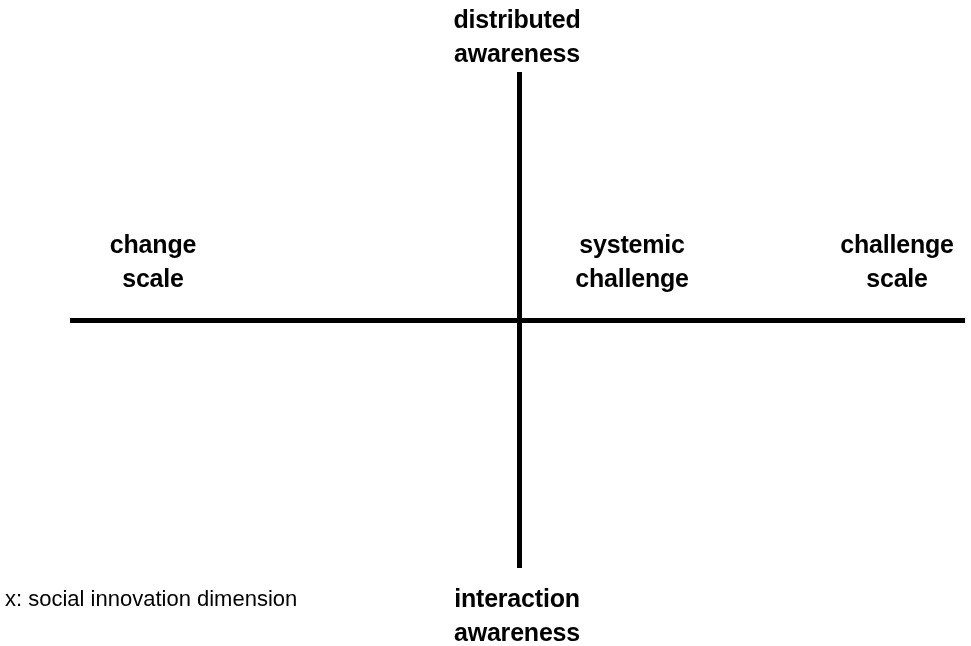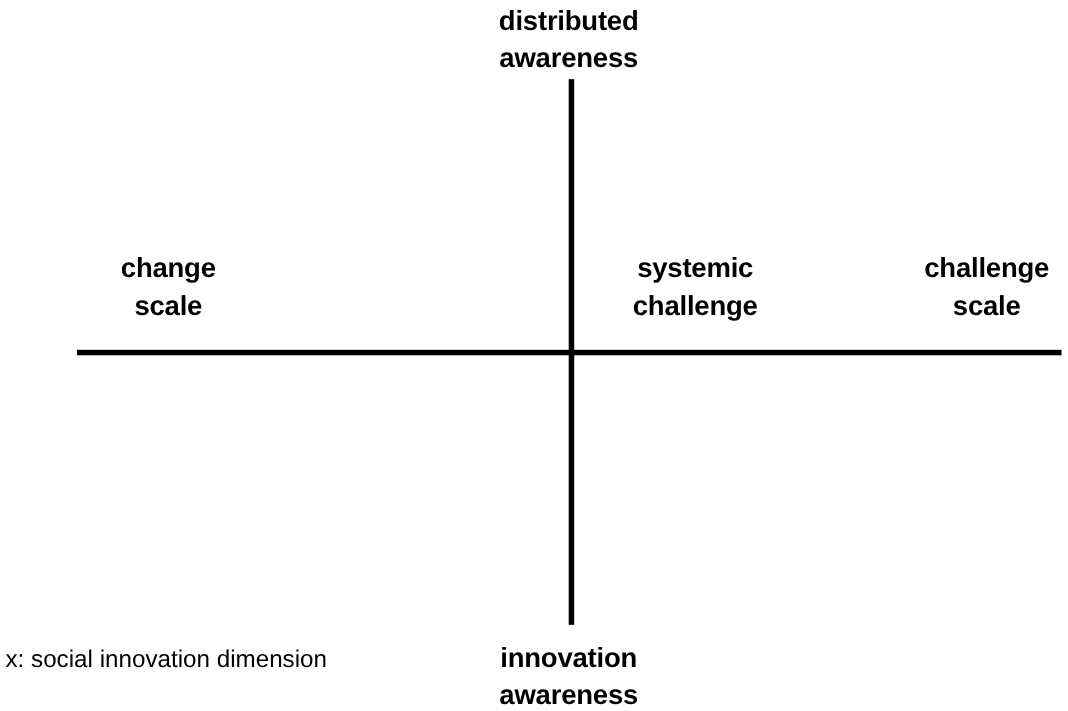--- a/index.html
+++ b/index.html
@@ -103,21 +103,21 @@
 
   <div class="axis" id="x-axis"></div>
   <div class="axis" id="y-axis"></div>
 
   <div class="quadrant-label" id="label-distributed-awareness">
     <span class="line">distributed</span>
     <span class="line">awareness</span>
   </div>
 
   <div class="quadrant-label" id="label-situational-awareness">
-    <span class="line">innovation</span>
+    <span class="line">interaction</span>
     <span class="line">awareness</span>
   </div>
 
   <div class="quadrant-label" id="label-social-need">
     <span class="line">change</span>
     <span class="line">scale</span>
   </div>
 
   <div class="quadrant-label" id="label-societal-challenge">
     <span class="line">systemic</span>

